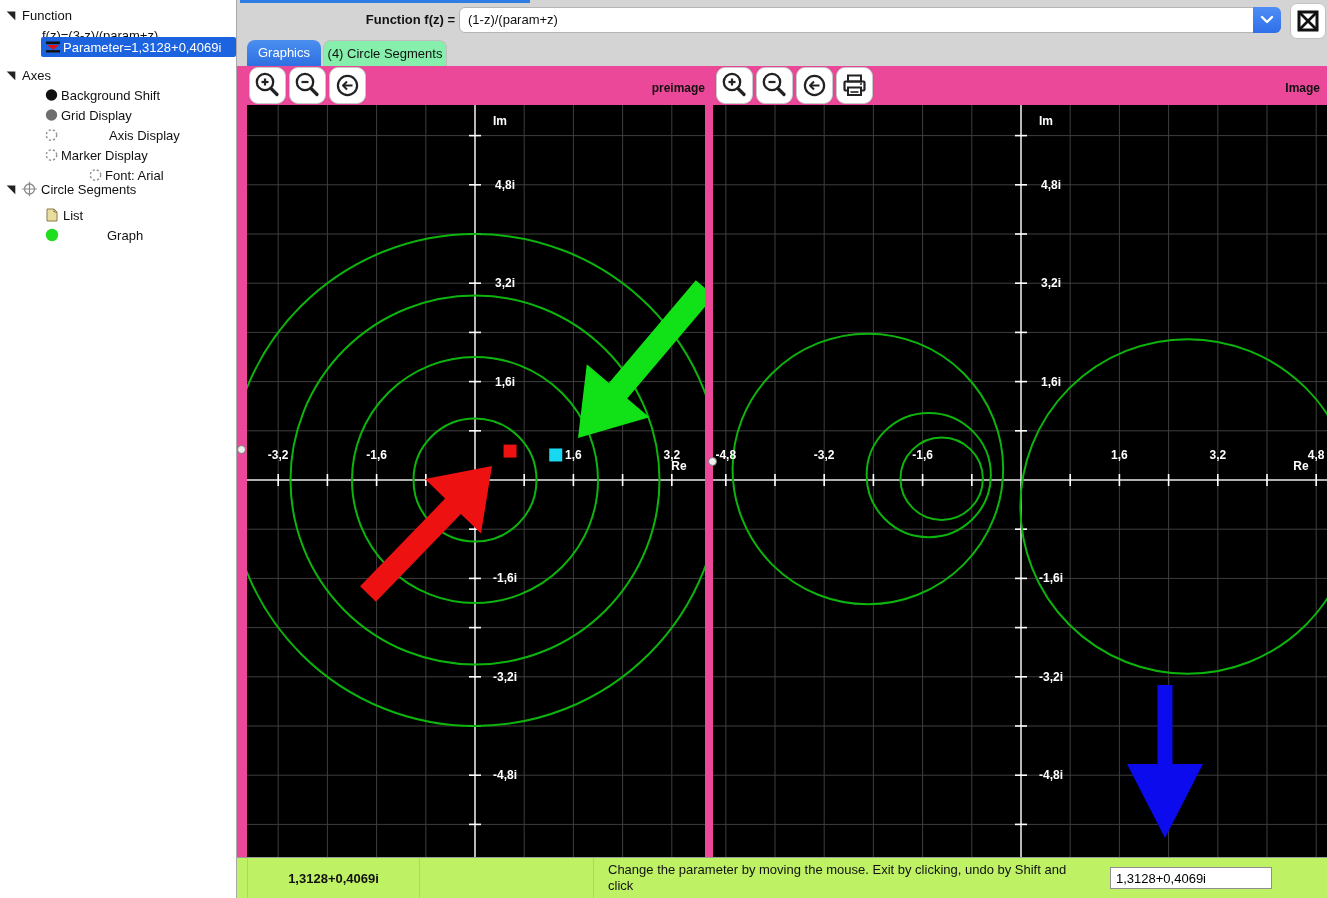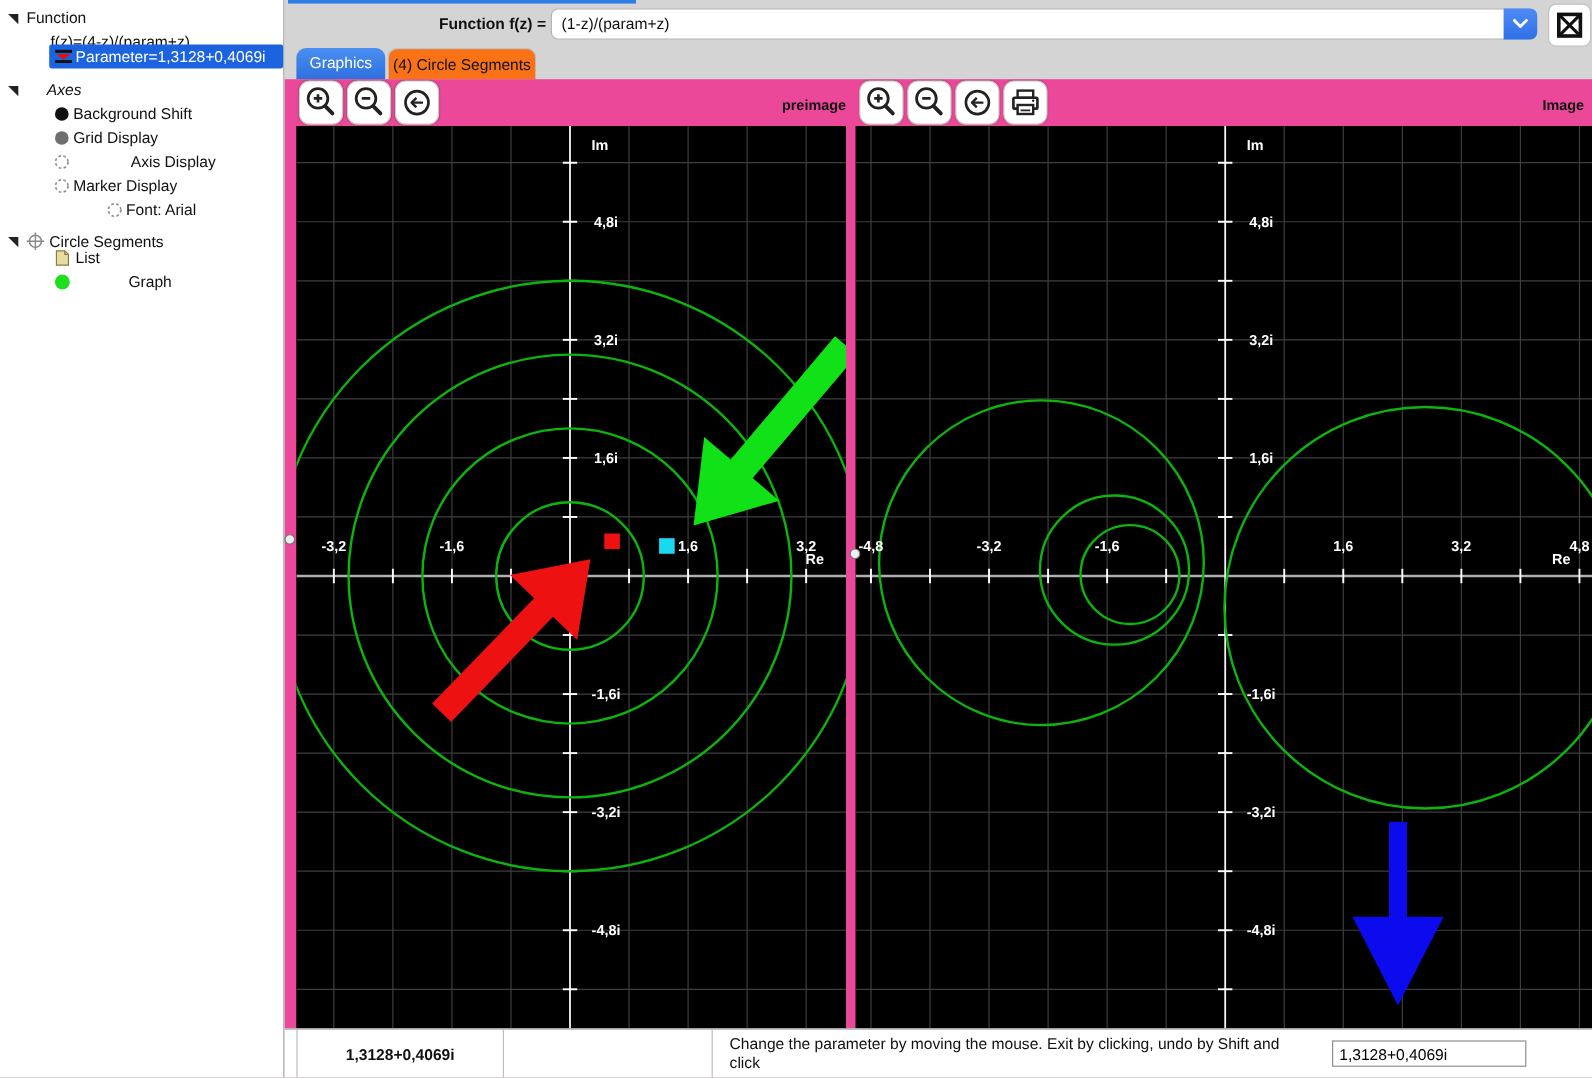--- a/index.html
+++ b/index.html
@@ -27,42 +27,42 @@
   #fn-combo-btn { position:absolute; right:-1px; top:-1px; width:28px; height:26px;
     background:linear-gradient(#4e8df5,#2f6fe8); border:none; border-radius:0 6px 6px 0; cursor:pointer; }
   #close-btn { position:absolute; left:1053px; top:3px; width:36px; height:36px;
     background:#ffffff; border:1px solid #c2c2c2; border-radius:7px; padding:0; cursor:pointer; }
 
   
   #tabbar { position:absolute; left:237px; top:40px; width:1090px; height:26px; }
   .tab { position:absolute; top:0; height:26px; border-radius:8px 8px 0 0;
     font-size:13px; text-align:center; line-height:26px; cursor:pointer; }
   #tab-graphics { left:10px; width:74px; background:linear-gradient(#4a8ff0,#2e70e0); color:#fff; }
-  #tab-segments { left:86px; width:124px; background:#f97316; color:#111; border:1px solid #c0c0c0; border-bottom:none; }
+  #tab-segments { left:86px; width:124px; background:#86efac; color:#111; border:1px solid #c0c0c0; border-bottom:none; }
 
   
   #content { position:absolute; left:237px; top:66px; width:1090px; height:791px; background:#ec4899; }
   .tool-btn { position:absolute; width:37px; height:37px; background:#ffffff;
     border:1px solid #c9c9c9; border-radius:9px; padding:0; cursor:pointer;
     box-shadow:0 0 1px rgba(0,0,0,.25); }
   .panel-title { position:absolute; top:15px; width:120px; text-align:right;
     font-size:12px; font-weight:bold; color:#111; }
   #preimage-title { left:348px; }
   #image-title { left:963px; }
   .plot { position:absolute; top:39px; background:#000; }
   #preimage-plot { left:10px; width:458px; height:752px; }
   #image-plot { left:476px; width:614px; height:752px; }
   .handle { position:absolute; width:9px; height:9px; border-radius:50%;
     border:1.5px solid #777; background:#efefef; z-index:6; }
   #handle-left { left:0px; top:379px; }
   #handle-right { left:471px; top:391px; }
 
   
   #statusbar { position:absolute; left:237px; top:857px; width:1090px; height:41px;
-    background:#ffffff; border-top:1px solid #9a9a9a; font-size:13px; color:#111; }
+    background:#bef264; border-top:1px solid #9a9a9a; font-size:13px; color:#111; }
   .sb-cell { position:absolute; top:0; height:41px; border-right:1px solid #bdbdbd; }
   #sb-param { left:10px; width:173px; font-weight:bold; text-align:center; line-height:41px; border-left:1px solid #bdbdbd; }
   #sb-empty { left:183px; width:174px; }
   #sb-message { left:357px; width:511px; padding:4px 22px 0 14px; line-height:16px; border-right:none; }
   #sb-input { position:absolute; left:873px; top:9px; width:162px; height:22px;
     border:1px solid #8f8f8f; background:#fff; font-size:13px; padding:0 5px;
     font-family:"Liberation Sans", sans-serif; }
 </style>
 </head>
 <body>
@@ -70,36 +70,36 @@
 <div id="app">
 
   <aside id="sidebar">
       <div class="tree-row" style="top: 5px;">
         <span class="tri" style="left: 5px;"><svg width="12" height="14" viewBox="0 0 14 14">
             <polygon points="2,3 12,3 12,13" fill="#222"></polygon>
           </svg></span>
         <span class="tlabel" style="left: 22px;">Function</span>
       </div>
       <div class="tree-row" style="top: 25px;">
-        <span class="tlabel" style="left: 42px;">f(z)=(4-z)/(param+z)</span>
+        <span class="tlabel" style="left: 42px;">f(z)=(3-z)/(param+z)</span>
       </div>
       <div class="tree-row selected" style="top: 37px;">
         <div class="hl"></div>
         <span class="ticon" style="left: 45px;"><svg width="16" height="13" viewBox="0 0 16 13">
             <rect x="1" y="1" width="14" height="2.6" fill="#111"></rect>
             <polygon points="2,4.4 14,4.4 8,9.2" fill="#e01010"></polygon>
             <rect x="1" y="9.6" width="14" height="2.4" fill="#111"></rect>
           </svg></span>
         <span class="tlabel" style="left: 63px;">Parameter=1,3128+0,4069i</span>
       </div>
       <div class="tree-row" style="top: 65px;">
         <span class="tri" style="left: 5px;"><svg width="12" height="14" viewBox="0 0 14 14">
             <polygon points="2,3 12,3 12,13" fill="#222"></polygon>
           </svg></span>
-        <span class="tlabel" style="left: 39px; font-style: italic;">Axes</span>
+        <span class="tlabel" style="left: 22px;">Axes</span>
       </div>
       <div class="tree-row" style="top: 85px;">
         <span class="ticon" style="left: 45px;"><svg width="13" height="13" viewBox="0 0 13 13">
             <circle cx="6.5" cy="6.5" r="5.7" fill="#111"></circle>
           </svg></span>
         <span class="tlabel" style="left: 61px;">Background Shift</span>
       </div>
       <div class="tree-row" style="top: 105px;">
         <span class="ticon" style="left: 45px;"><svg width="13" height="13" viewBox="0 0 13 13">
             <circle cx="6.5" cy="6.5" r="5.7" fill="#6e6e6e"></circle>
@@ -117,21 +117,21 @@
             <circle cx="6.5" cy="6.5" r="5.2" fill="#fff" stroke="#8f8f8f" stroke-width="1.4" stroke-dasharray="2.2,2"></circle>
           </svg></span>
         <span class="tlabel" style="left: 61px;">Marker Display</span>
       </div>
       <div class="tree-row" style="top: 165px; margin-left: 44px;">
         <span class="ticon" style="left: 45px;"><svg width="13" height="13" viewBox="0 0 13 13">
             <circle cx="6.5" cy="6.5" r="5.2" fill="#fff" stroke="#8f8f8f" stroke-width="1.4" stroke-dasharray="2.2,2"></circle>
           </svg></span>
         <span class="tlabel" style="left: 61px;">Font: Arial</span>
       </div>
-      <div class="tree-row" style="top: 191px;">
+      <div class="tree-row" style="top: 179px;">
         <span class="tri" style="left: 5px;"><svg width="12" height="14" viewBox="0 0 14 14">
             <polygon points="2,3 12,3 12,13" fill="#222"></polygon>
           </svg></span>
         <span class="ticon" style="left: 22px;"><svg width="15" height="15" viewBox="0 0 15 15">
             <circle cx="7.5" cy="7.5" r="5" fill="none" stroke="#8a8a8a" stroke-width="1.3"></circle>
             <line x1="0" y1="7.5" x2="15" y2="7.5" stroke="#8a8a8a" stroke-width="1.2"></line>
             <line x1="7.5" y1="0" x2="7.5" y2="15" stroke="#8a8a8a" stroke-width="1.2"></line>
           </svg></span>
         <span class="tlabel" style="left: 41px;">Circle Segments</span>
       </div>

